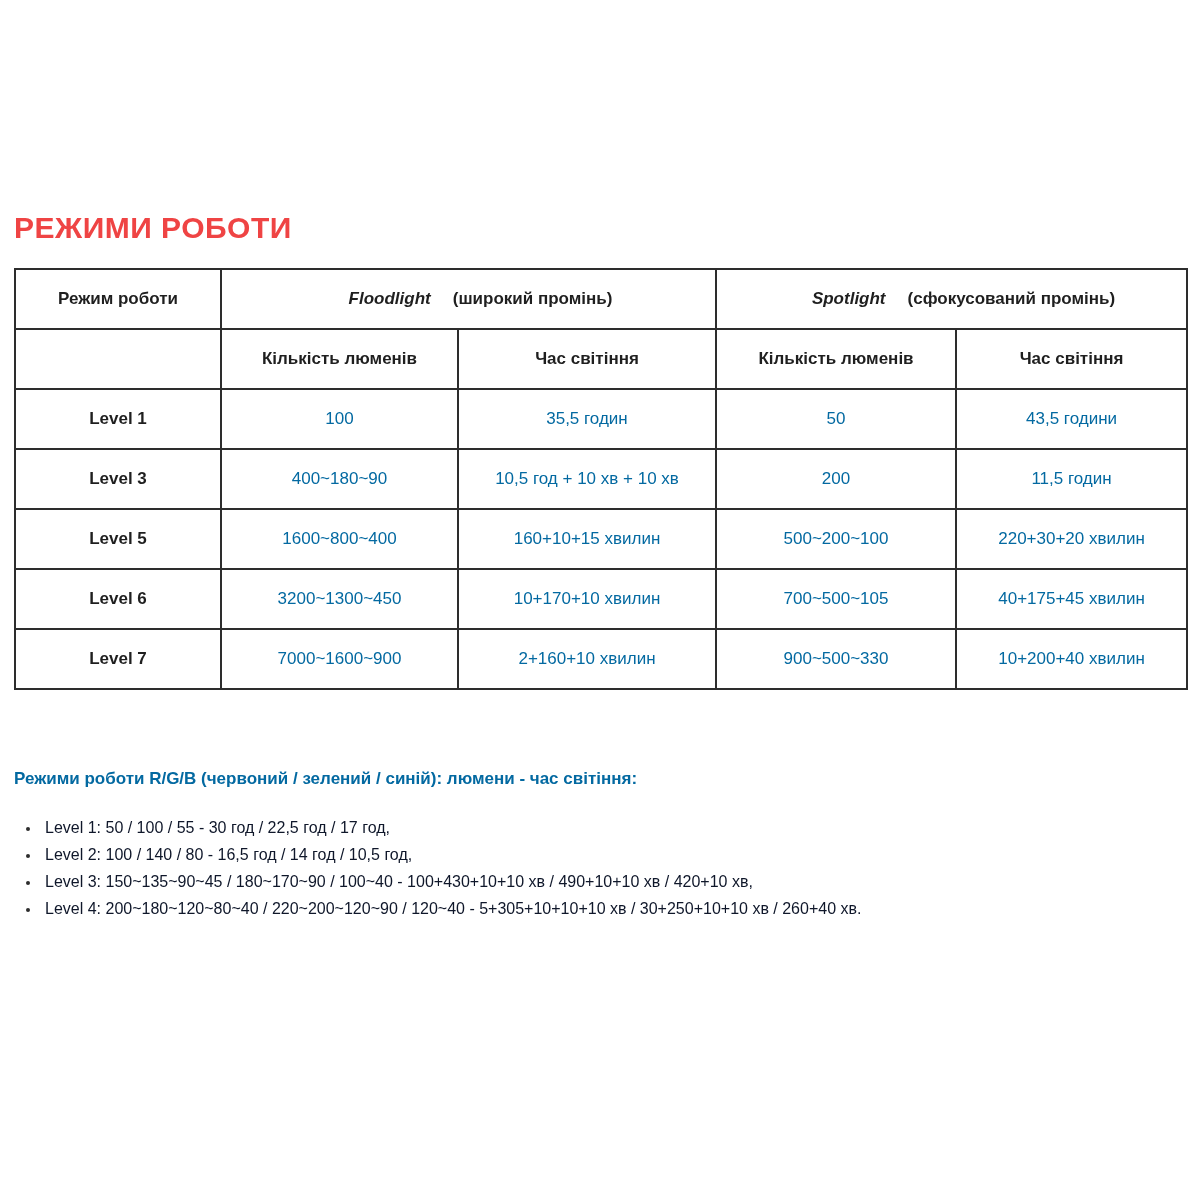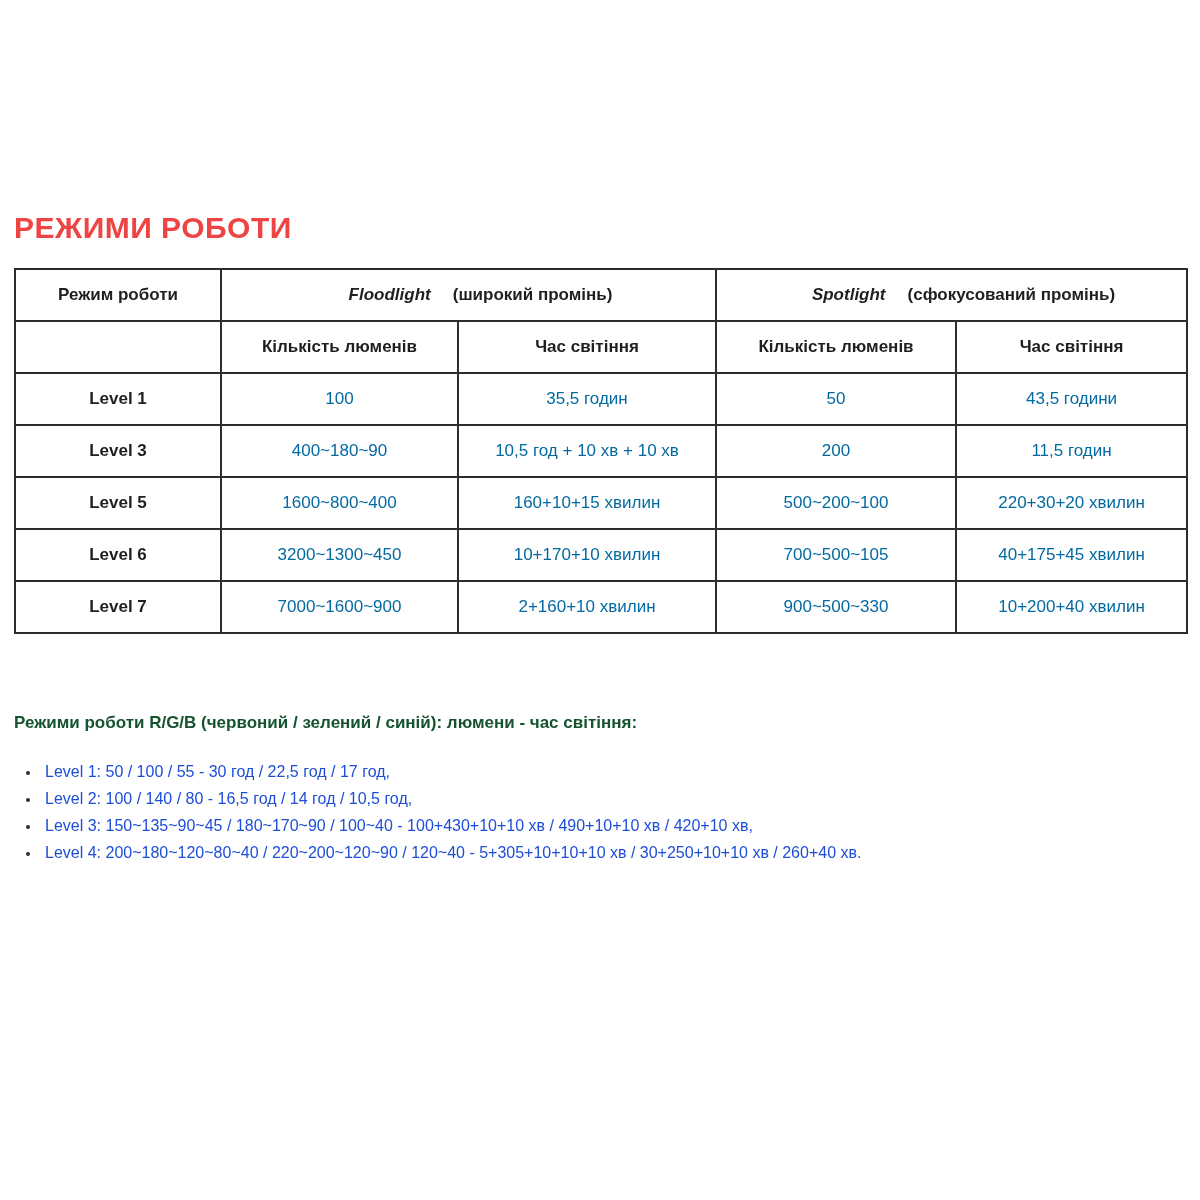--- a/index.html
+++ b/index.html
@@ -30,21 +30,21 @@
     margin-top: 23px;
     width: 1172px;
     border-collapse: collapse;
     table-layout: fixed;
   }
   .modes-table th,
   .modes-table td {
     border: 2px solid #2d2d2d;
     text-align: center;
     vertical-align: middle;
-    height: 52px;
+    height: 60px;
     padding: 2px 8px;
     font-size: 17px;
   }
   .modes-table th {
     font-weight: 700;
     color: #1f1f1f;
   }
   .beam-name {
     font-style: italic;
     font-weight: 700;
@@ -61,31 +61,31 @@
   }
   .value-cell {
     font-weight: 400;
     color: #0369a1;
   }
   .rgb-heading {
     margin: 79px 0 9px 0;
     font-size: 17px;
     line-height: 20px;
     font-weight: 700;
-    color: #14532d;
+    color: #0369a1;
   }
   ul.rgb-list {
     margin: 29px 0 0 0;
     padding-left: 27px;
     list-style: disc;
   }
   ul.rgb-list li {
     font-size: 16px;
     line-height: 19px;
-    color: #1d4ed8;
+    color: #0f172a;
     margin-bottom: 8px;
     padding-left: 4px;
   }
   ul.rgb-list li::marker {
     color: #2d2d2d;
     font-size: 14px;
   }
 </style>
 </head>
 <body>

